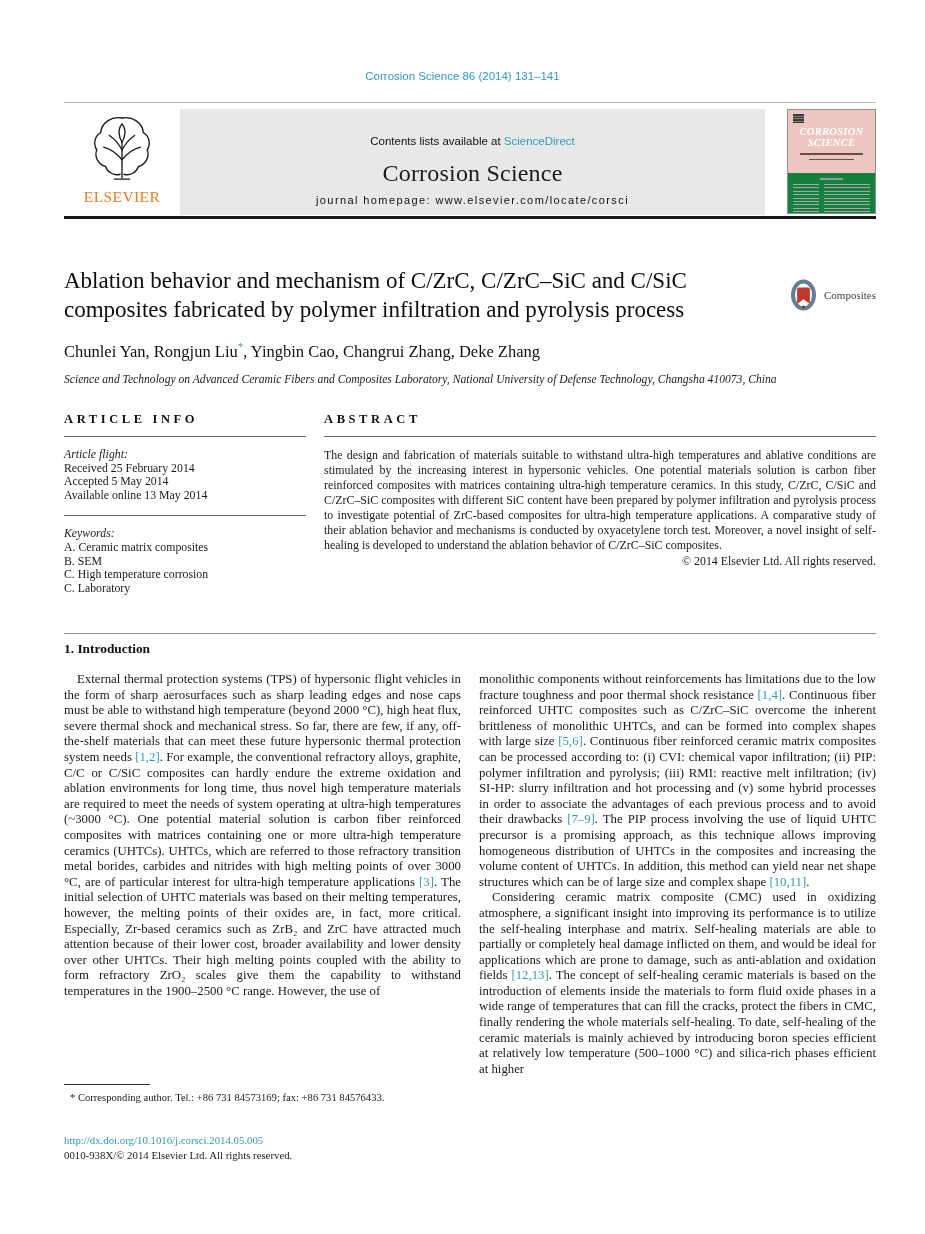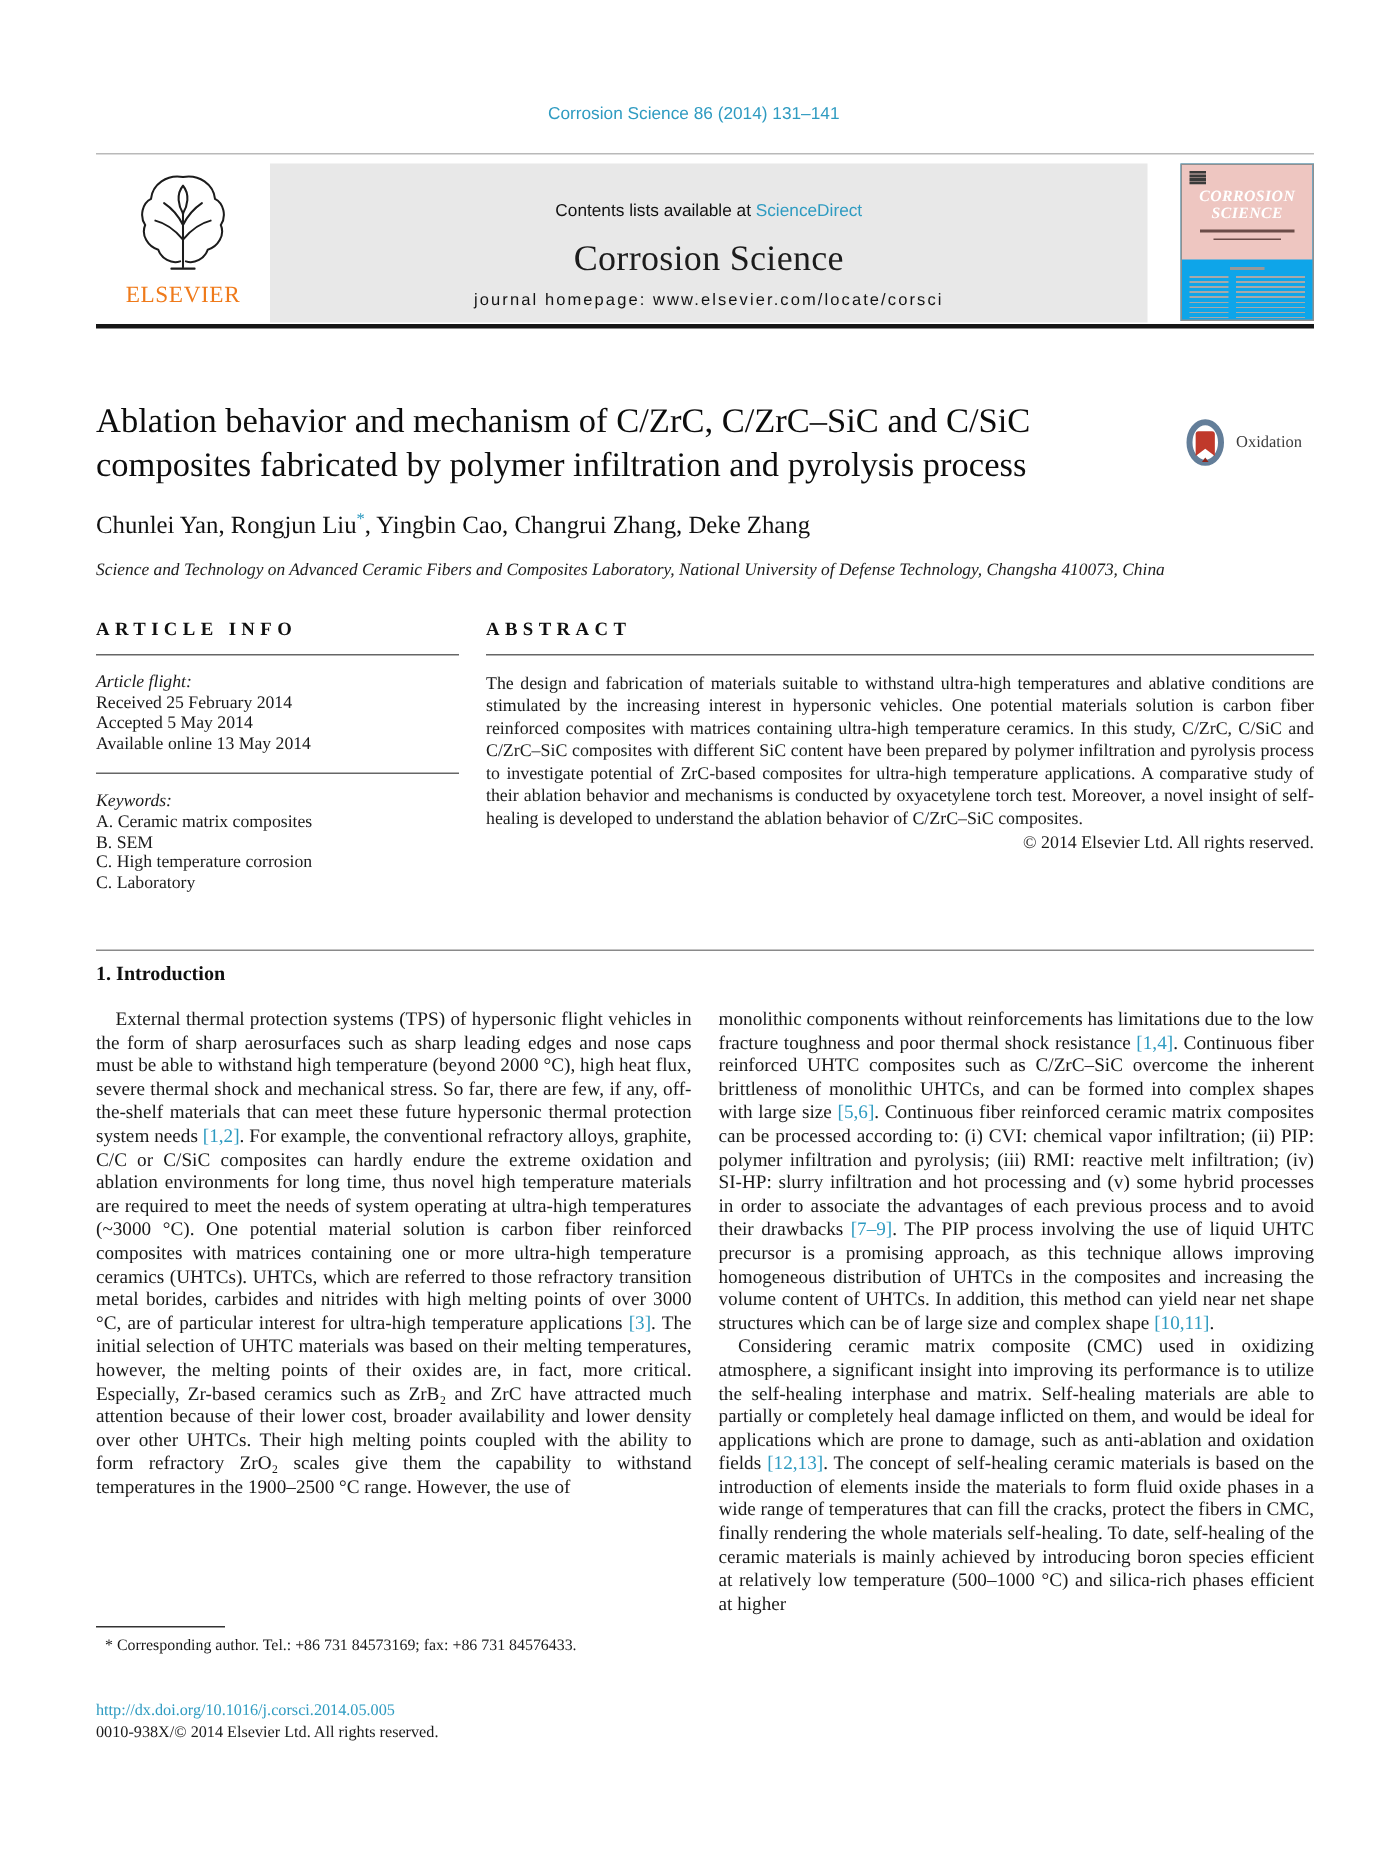--- a/index.html
+++ b/index.html
@@ -21,21 +21,21 @@
   .top-rule { position:absolute; top:102px; left:64px; width:812px; height:1px; background:#b9b9b9; }
 
   .header { position:absolute; top:109px; left:64px; width:812px; height:106px; display:flex; }
   .logo-area { width:116px; display:flex; flex-direction:column; align-items:center; justify-content:flex-start; padding-top:4px; background:#fff; }
   .elsevier-word { color:#EF7A1A; font-size:15.5px; letter-spacing:0.4px; margin-top:1px; font-family:"Liberation Serif",serif; }
   .banner { flex:1; background:#e8e8e8; position:relative; text-align:center; }
   .contents-line { margin-top:26px; font-size:11.5px; color:#111; }
   .journal-title { font-size:24px; color:#1c1c1c; margin-top:13px; letter-spacing:0.2px; }
   .homepage-line { position:absolute; bottom:9px; left:0; width:100%; font-size:11px; letter-spacing:1.4px; color:#111; }
   .cover-gap { width:22px; background:#fff; }
-  .cover { width:89px; height:105px; border:1px solid #8f8f8f; background:#0ea5e9; position:relative; overflow:hidden; }
+  .cover { width:89px; height:105px; border:1px solid #8f8f8f; background:#15803d; position:relative; overflow:hidden; }
   .cover-pink { height:63px; background:#eec6c1; position:relative; }
   .cover-chip { position:absolute; top:4px; left:5px; width:11px; height:9px;
     background:repeating-linear-gradient(to bottom,#3a3a3a 0 1.5px,#8a7a78 1.5px 2.5px); }
   .cover-title { padding-top:16px; text-align:center; font-style:italic; font-weight:bold;
     color:#fff; font-size:10.5px; line-height:11px; letter-spacing:0.3px; }
   .cover-bar1 { width:72%; height:1.6px; background:#6b4c48; margin:5px auto 0; }
   .cover-bar2 { width:52%; height:1.2px; background:#6b4c48; margin:4px auto 0; }
   .cover-white { padding:5px 5px 0; }
   .cover-headbar { width:30%; height:1.5px; background:#999; margin:0 auto 4px; }
   .cover-cols { display:flex; justify-content:space-between; }
@@ -132,21 +132,21 @@
 </div>
 <div class="header-bottom-bar"></div>
 
 <h1 class="article-title" style="font-weight:normal;">Ablation behavior and mechanism of C/ZrC, C/ZrC–SiC and C/SiC composites fabricated by polymer infiltration and pyrolysis process</h1>
 <div class="crossmark">
   <svg width="31" height="34" viewBox="0 0 31 34">
     <ellipse cx="15.5" cy="17" rx="10.5" ry="13.5" fill="#ffffff" stroke="#637e99" stroke-width="4"></ellipse>
     <path d="M11 9.5 h9 c1.2 0 1.9 0.7 1.9 1.9 V26 l-6.4 -4.8 -6.4 4.8 V11.4 c0 -1.2 0.7 -1.9 1.9 -1.9 Z" fill="#c0392b"></path>
     <path d="M15.5 27 l-2.2 3 h4.4 Z" fill="#8e2418"></path>
   </svg>
-  <span class="crossmark-label">Oxidation</span>
+  <span class="crossmark-label">Composites</span>
 </div>
 
 <div class="authors">
   <span>Chunlei Yan, Rongjun Liu</span><sup>*</sup><span>, Yingbin Cao, Changrui Zhang, Deke Zhang</span>
 </div>
 <div class="affiliation">Science and Technology on Advanced Ceramic Fibers and Composites Laboratory, National University of Defense Technology, Changsha 410073, China</div>
 
 <div class="info-section">
   <div class="info-col">
     <div class="col-heading">ARTICLE INFO</div>

